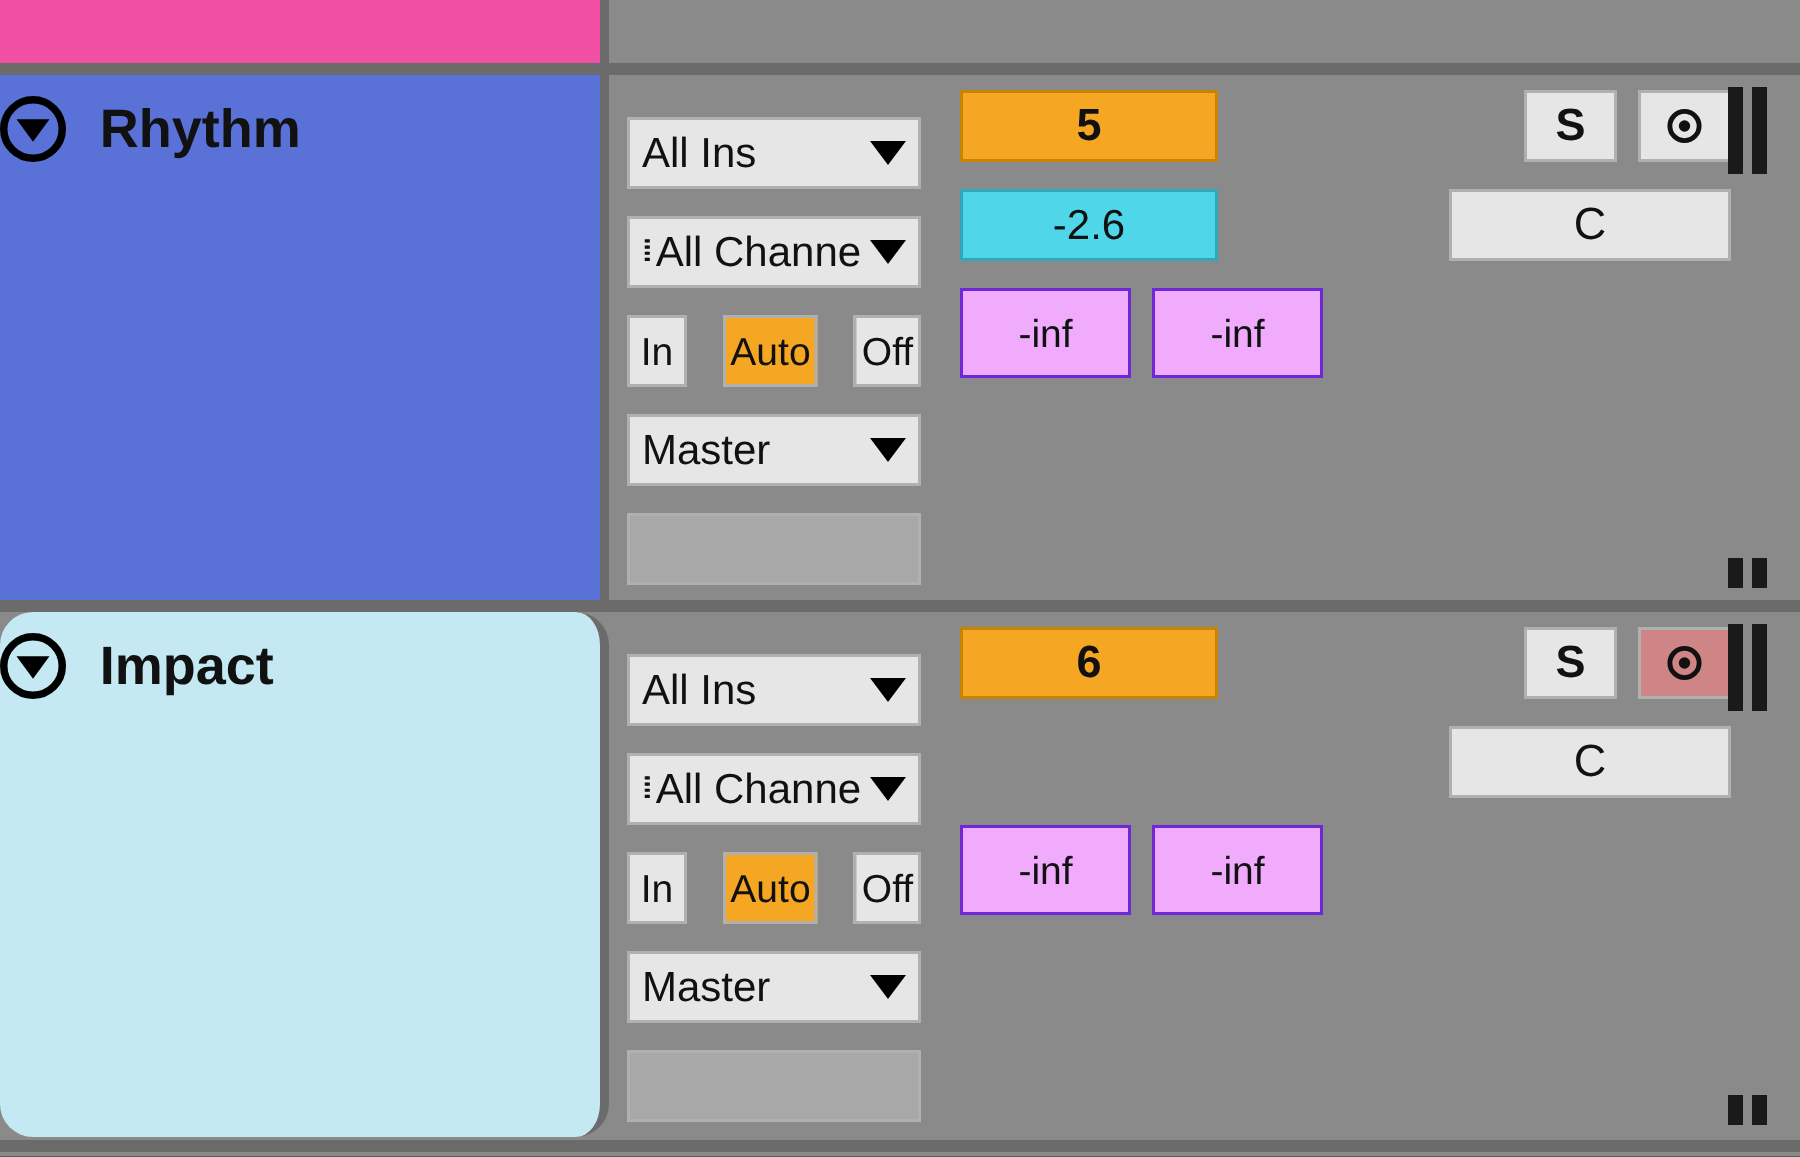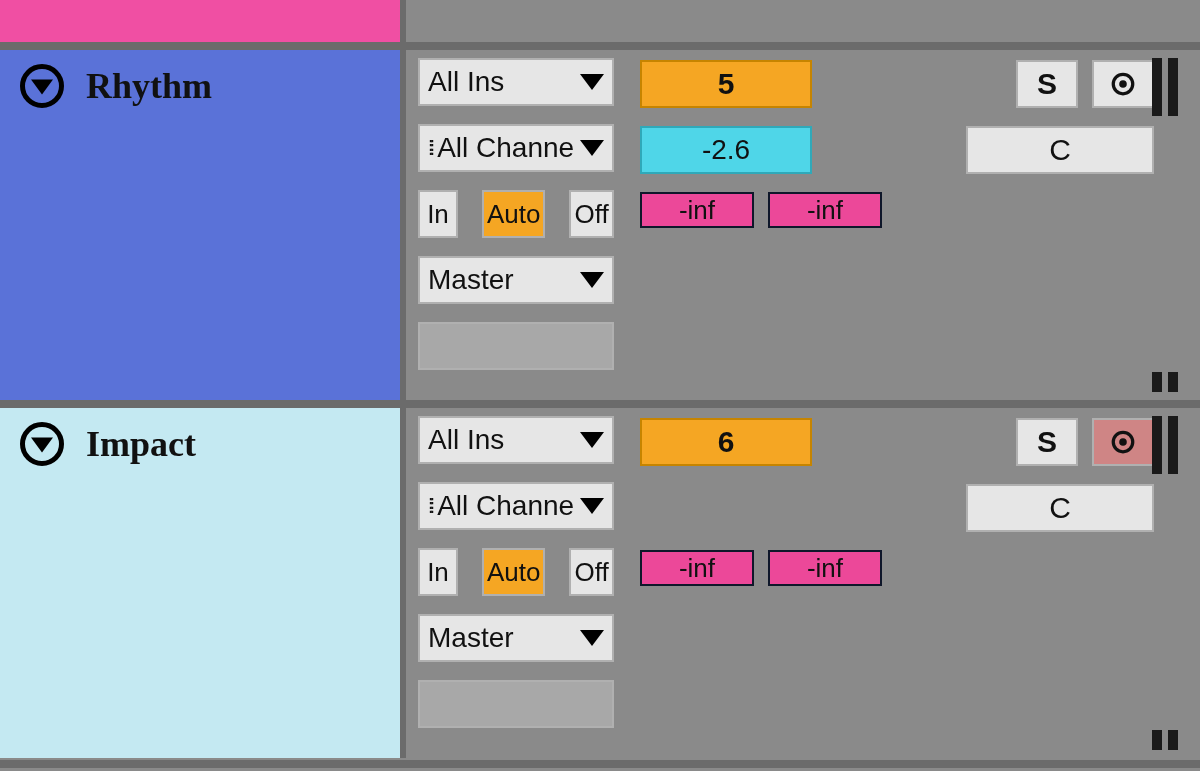--- a/index.html
+++ b/index.html
@@ -36,25 +36,24 @@
     position: absolute;
     left: 0; width: 1200px; height: 350px;
   }
   .track-row.one { top: 50px; }
   .track-row.two { top: 408px; }
 
   .track-name {
     position: absolute;
     left: 0; top: 0; width: 406px; height: 350px;
     border-right: 6px solid #6b6b6b;
-    padding: 14px 20px;
-    font-family: Liberation Serif, serif;
+    padding: 14px 0;
   }
   .track-name.blue      { background: #5a72d8; }
-  .track-name.lightblue { background: #c4e9f2; }
+  .track-name.lightblue { background: #c4e9f2; border-radius: 22px; }
 
   .fold-btn {
     display: inline-block;
     width: 44px; height: 44px;
     border: 5px solid #000;
     border-radius: 50%;
     position: relative;
     vertical-align: middle;
     cursor: pointer;
   }
@@ -74,21 +73,21 @@
     font-size: 36px;
     font-weight: 600;
     color: #111;
     margin-left: 18px;
   }
 
   
   .io-col {
     position: absolute;
     left: 412px; top: 0; width: 208px; height: 350px;
-    padding: 8px 6px;
+    padding: 28px 6px;
   }
   
   .mix-col {
     position: absolute;
     left: 634px; top: 0; width: 526px; height: 350px;
     padding: 10px 6px;
   }
 
   .dropdown {
     width: 196px; height: 48px;
@@ -158,23 +157,23 @@
     cursor: pointer;
   }
   .solo { width: 62px; font-size: 30px; font-weight: 600; color: #111; }
   .rec  { width: 62px; }
   .rec.armed { background: #cf8585; }
   .pan  { width: 188px; font-size: 30px; font-weight: 500; color: #111; }
 
   .rec svg { width: 26px; height: 26px; }
 
   .send {
-    width: 114px; height: 36px;
-    background: #ec4899;
-    border: 2px solid #0f172a;
+    width: 114px; height: 60px;
+    background: #f0abfc;
+    border: 2px solid #6d28d9;
     display: flex; align-items: center; justify-content: center;
     font-size: 26px; color: #111;
     cursor: text;
   }
 
   
   .edge-bars {
     position: absolute;
     right: 22px; top: 0; height: 350px; width: 30px;
   }

